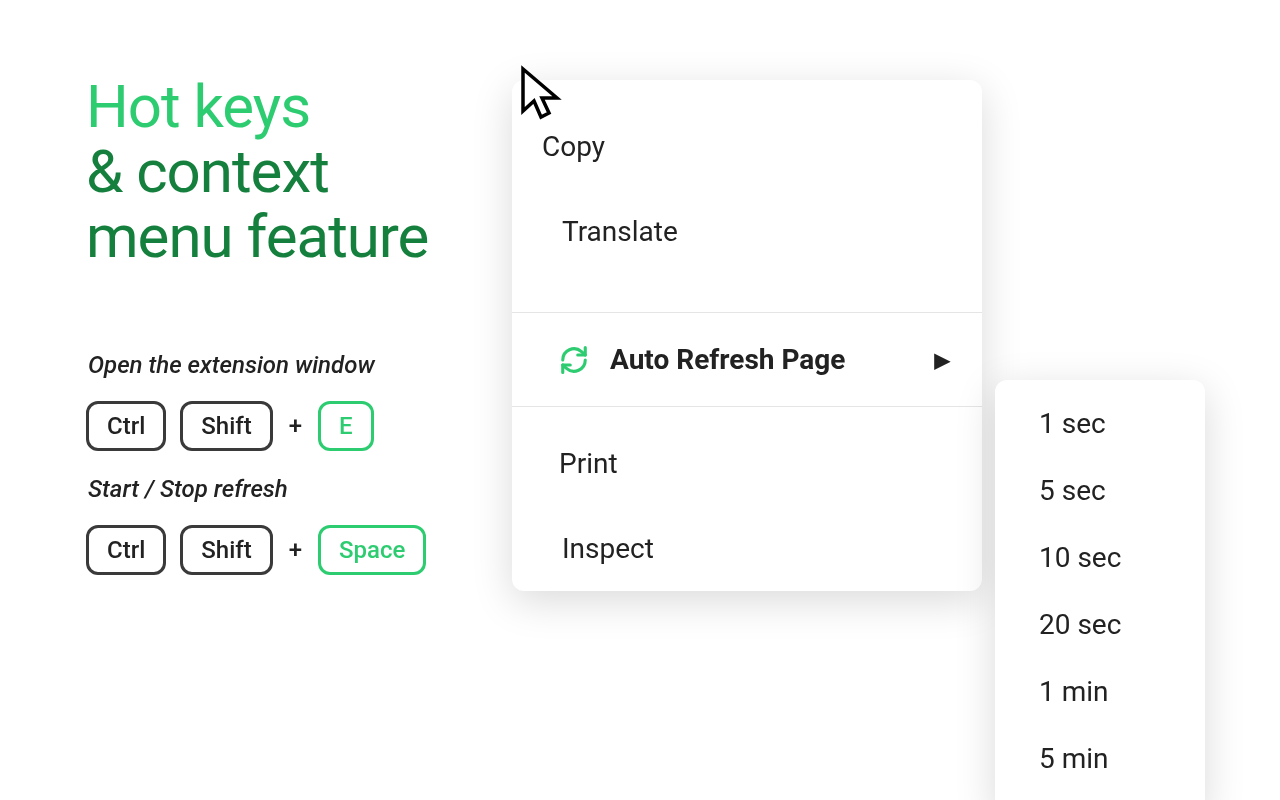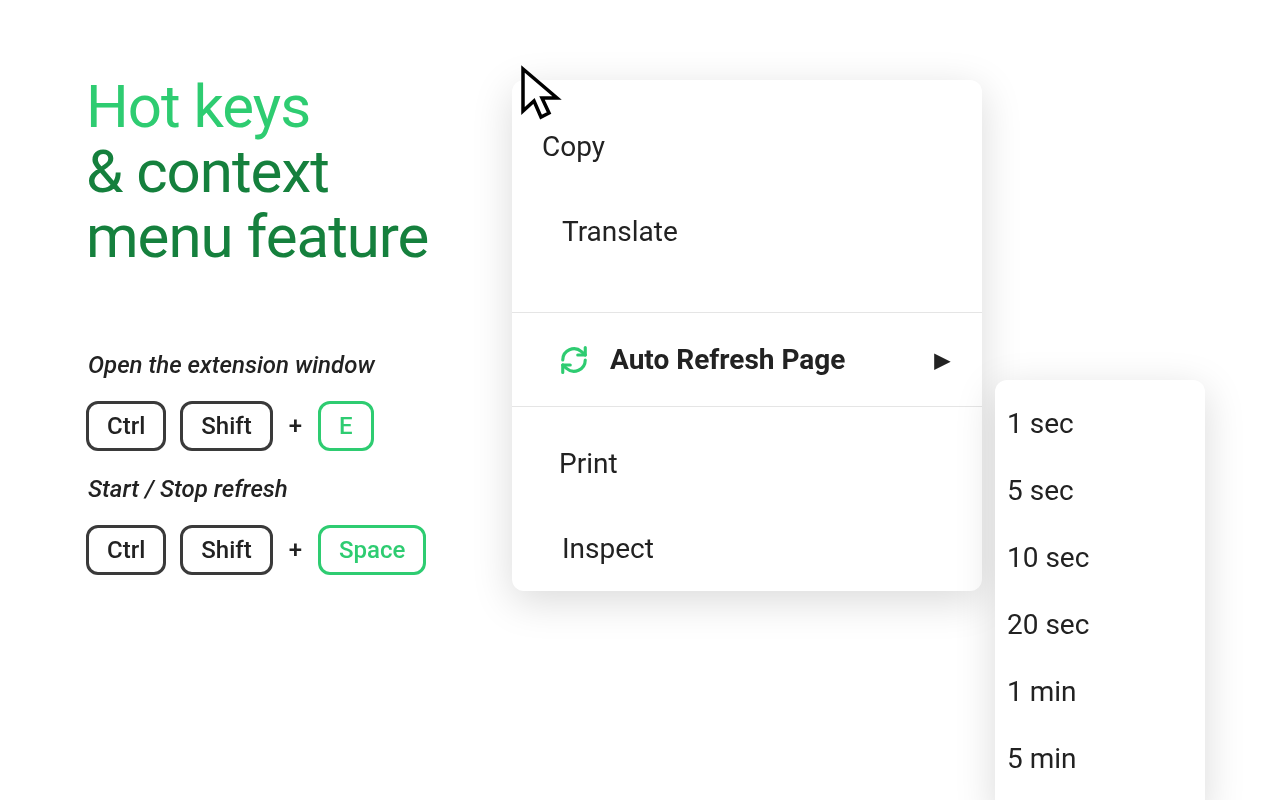--- a/index.html
+++ b/index.html
@@ -130,21 +130,21 @@
       position: absolute;
       left: 995px;
       top: 380px;
       width: 210px;
       background: #fff;
       border-radius: 12px;
       box-shadow: 0 10px 40px rgba(0,0,0,0.15);
       padding: 10px 0 20px 0;
     }
     .submenu-item {
-      padding: 17px 12px;
+      padding: 17px 44px;
       font-size: 28px;
       font-weight: 400;
       color: #222;
     }
   </style>
 </head>
 <body>
 
 <div class="left-content">
   <h1 class="title">

